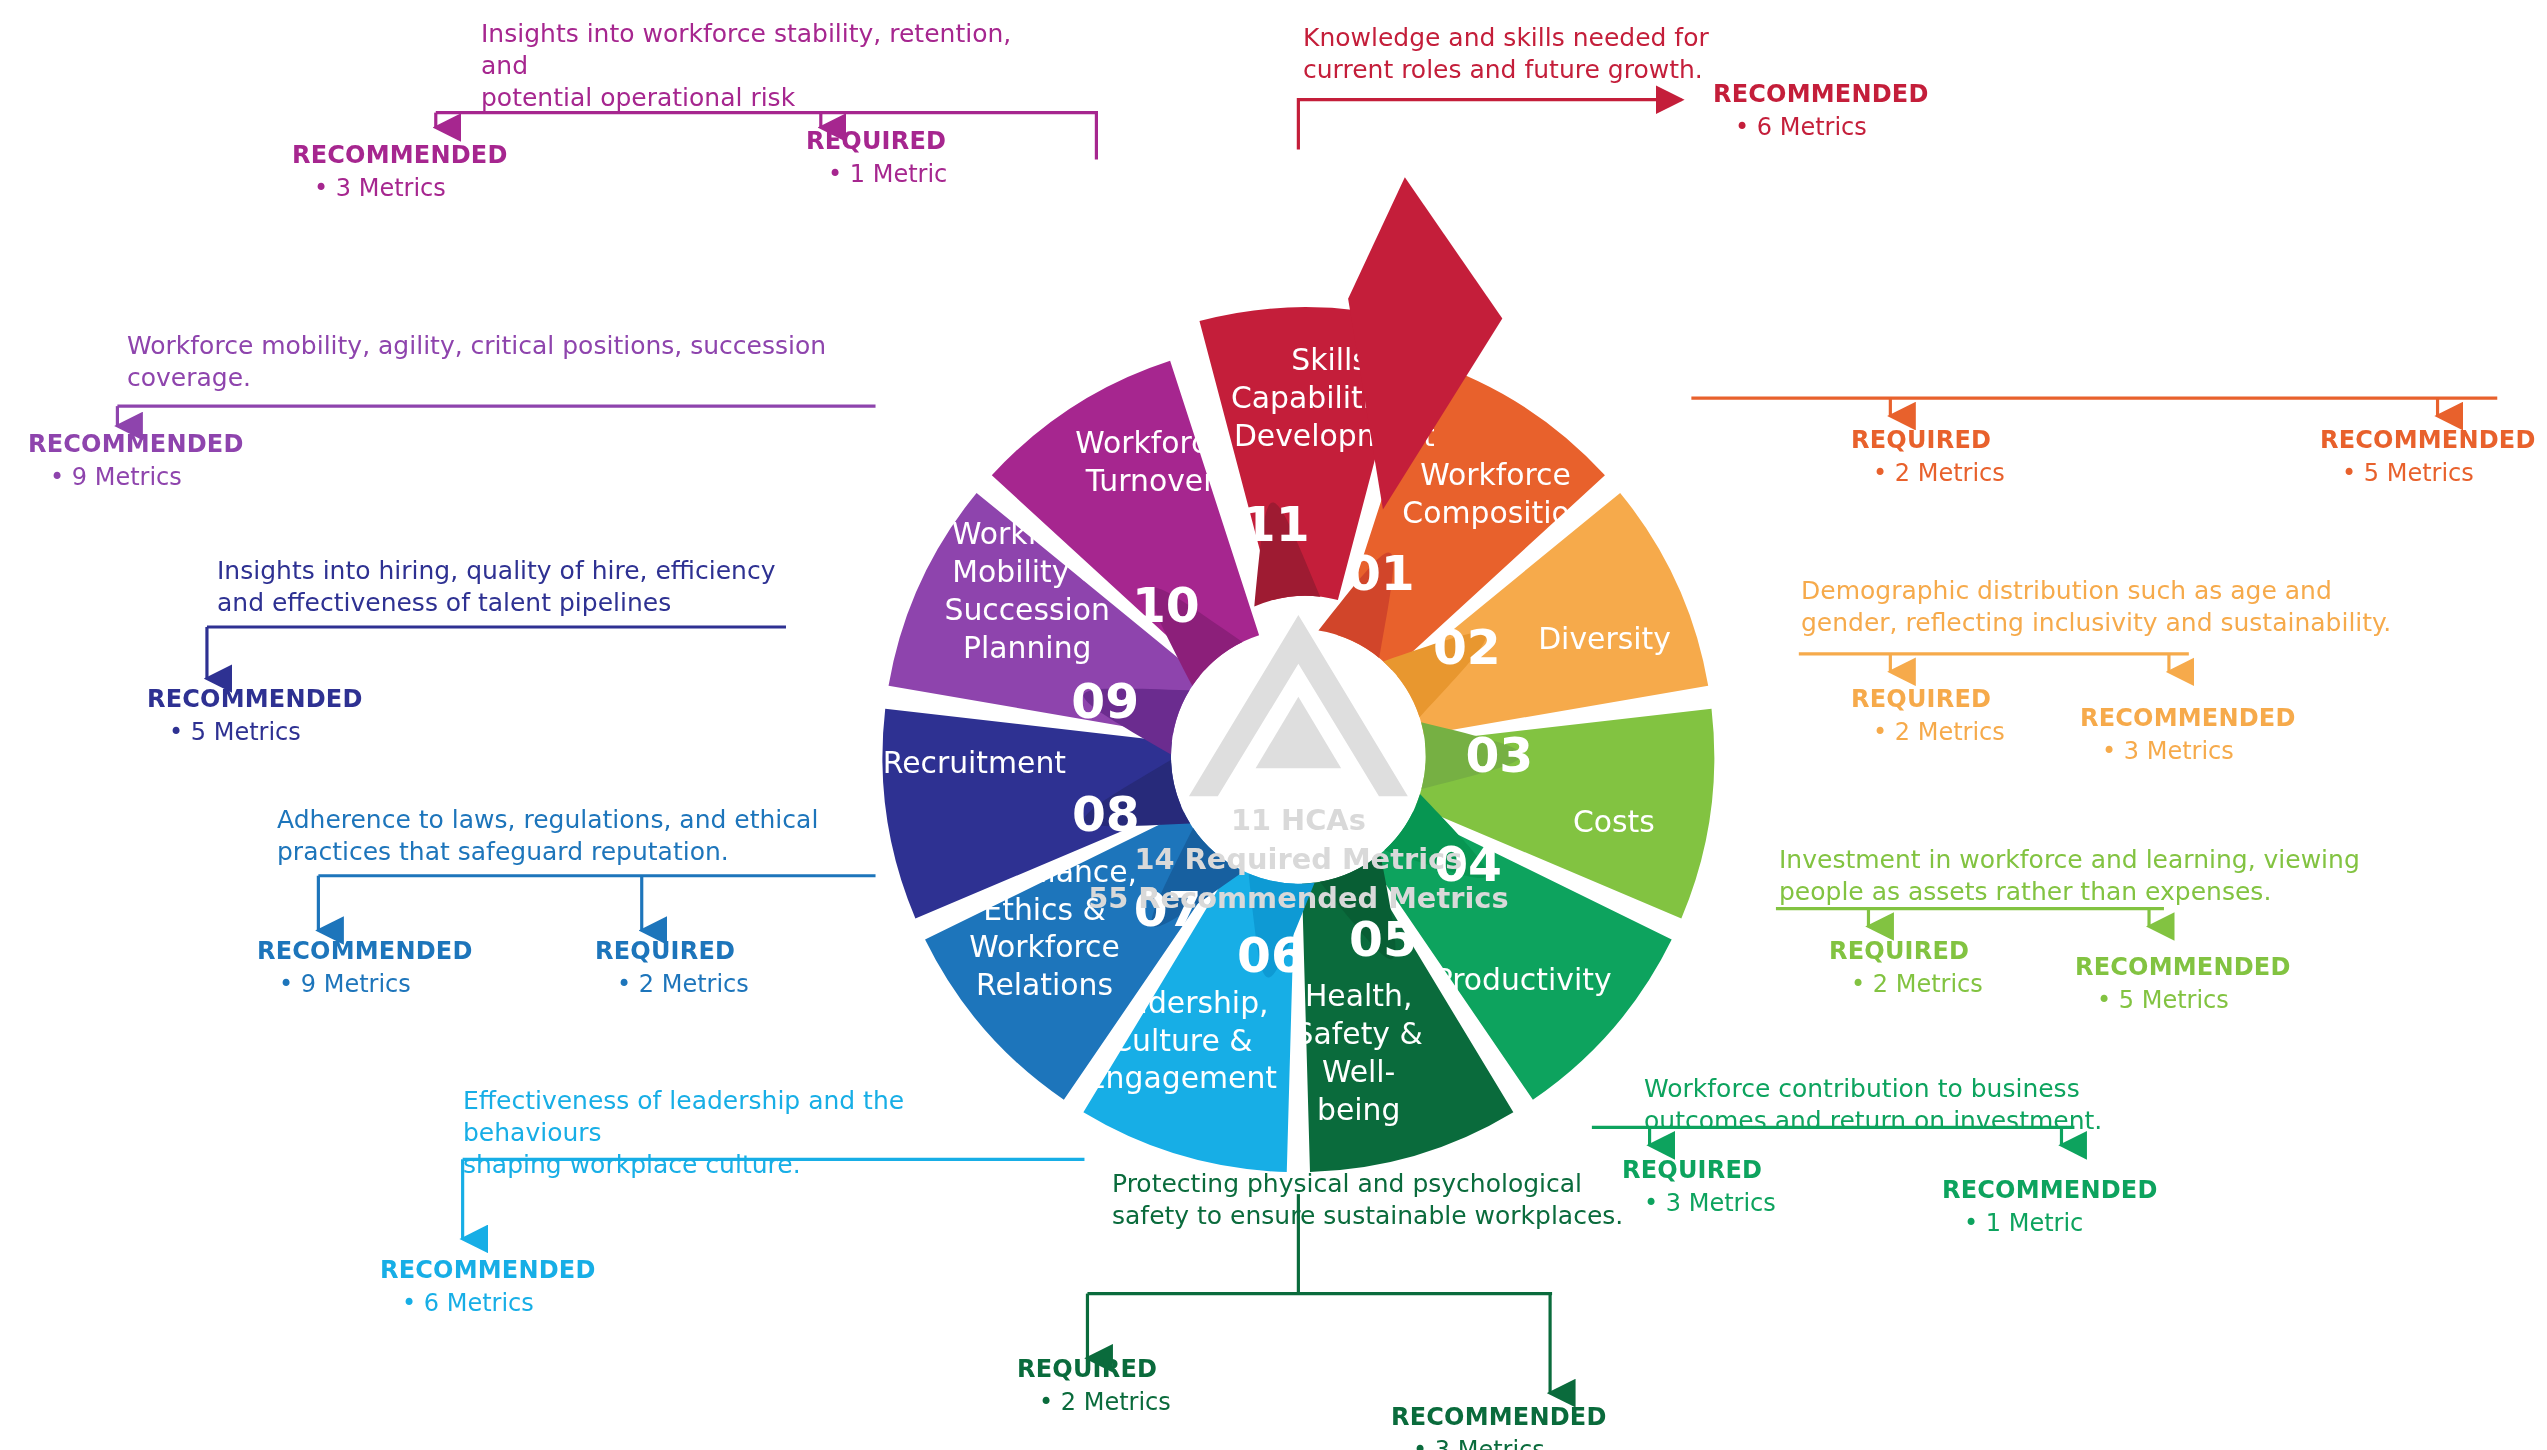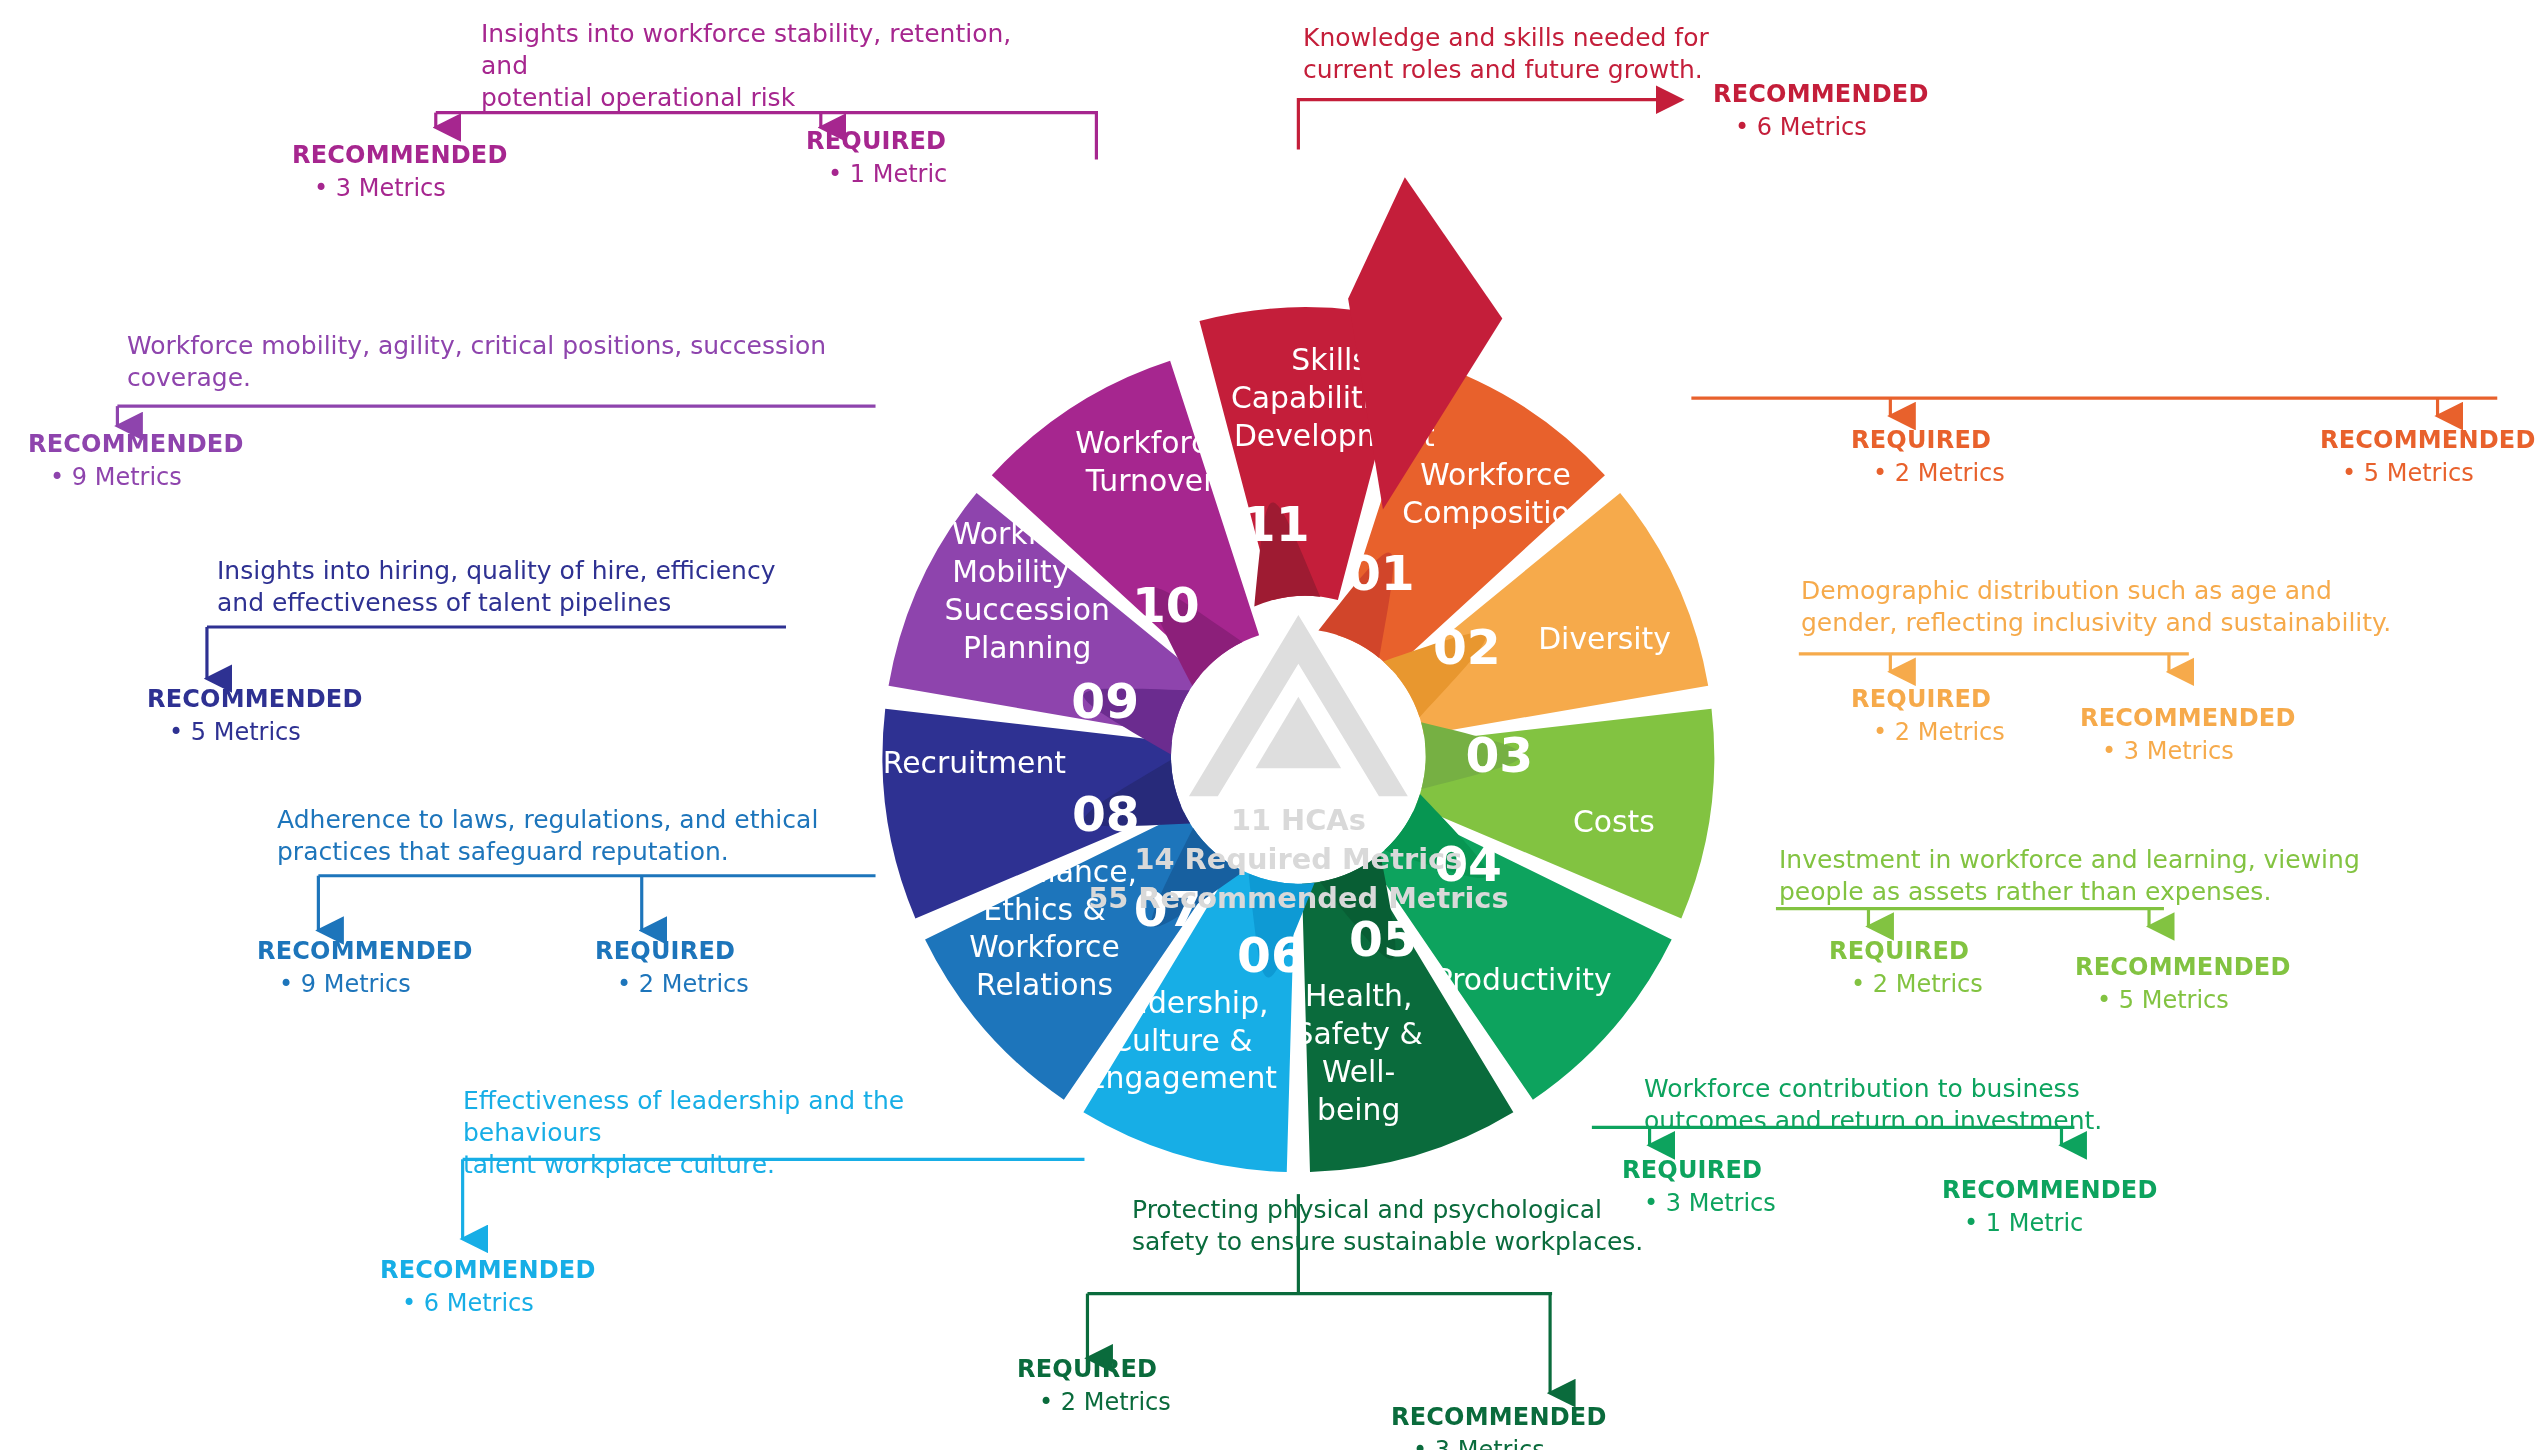--- a/index.html
+++ b/index.html
@@ -269,36 +269,36 @@
   </div>
   <div class="cal" style="left:1622px;top:1156px;color:#0DA35E;">
     <div class="ttl">REQUIRED</div>
     <div class="met">•  3 Metrics</div>
   </div>
   <div class="cal" style="left:1942px;top:1176px;color:#0DA35E;">
     <div class="ttl">RECOMMENDED</div>
     <div class="met">•  1 Metric</div>
   </div>
 
-  <div class="ann" style="left:1112px;top:1194px;width:557px;margin-left:20px;">
+  <div class="ann" style="left:1112px;top:1168px;width:557px;">
     <div class="desc" style="color:#0A6B3C;">Protecting physical and psychological
 safety to ensure sustainable workplaces.</div>
   </div>
   <div class="cal" style="left:1017px;top:1355px;color:#0A6B3C;">
     <div class="ttl">REQUIRED</div>
     <div class="met">•  2 Metrics</div>
   </div>
   <div class="cal" style="left:1391px;top:1403px;color:#0A6B3C;">
     <div class="ttl">RECOMMENDED</div>
     <div class="met">•  3 Metrics</div>
   </div>
 
   <div class="ann" style="left:463px;top:1085px;width:577px;">
     <div class="desc" style="color:#17AEE6;">Effectiveness of leadership and the behaviours
-talent workplace culture.</div>
+shaping workplace culture.</div>
   </div>
   <div class="cal" style="left:380px;top:1256px;color:#17AEE6;">
     <div class="ttl">RECOMMENDED</div>
     <div class="met">•  6 Metrics</div>
   </div>
 
   <div class="ann" style="left:277px;top:804px;width:557px;">
     <div class="desc" style="color:#1D75BB;">Adherence to laws, regulations, and ethical
 practices that safeguard reputation.</div>
   </div>

